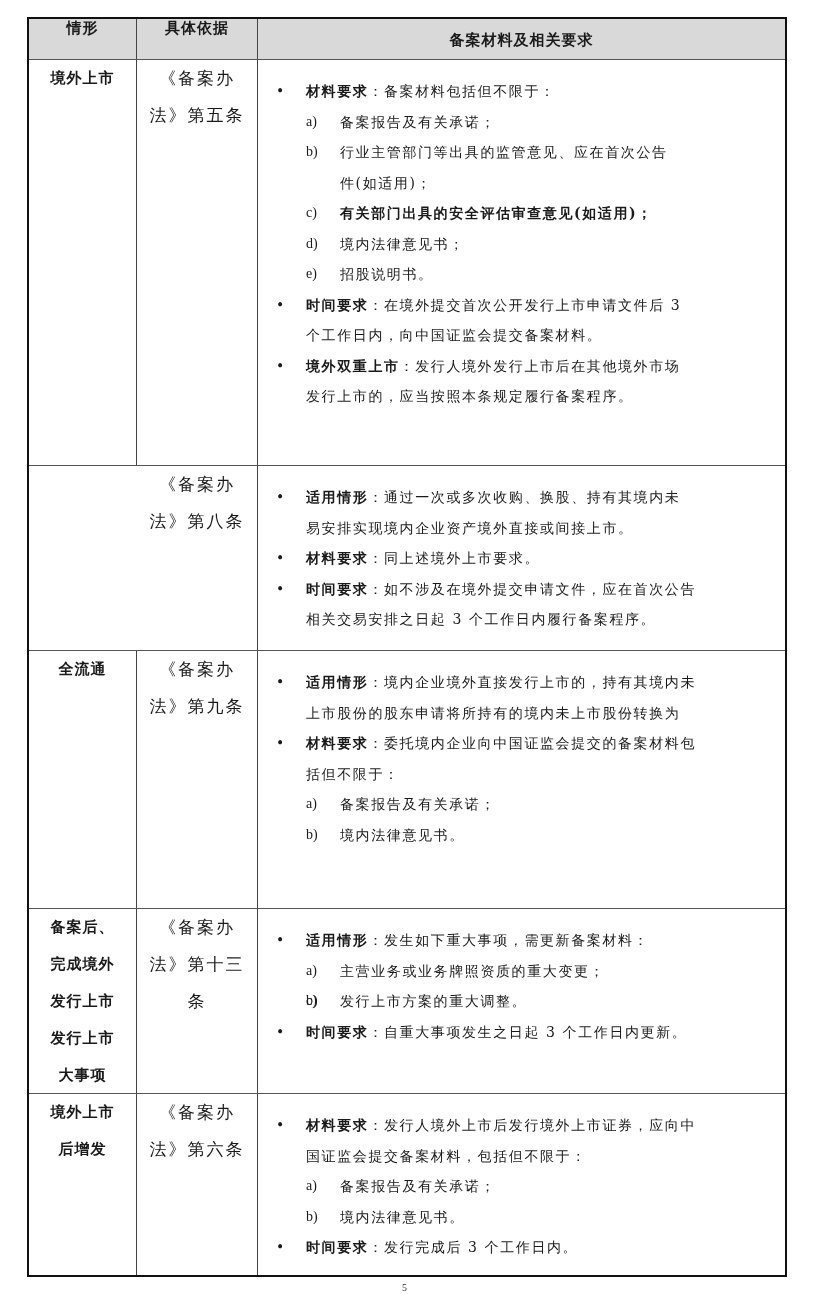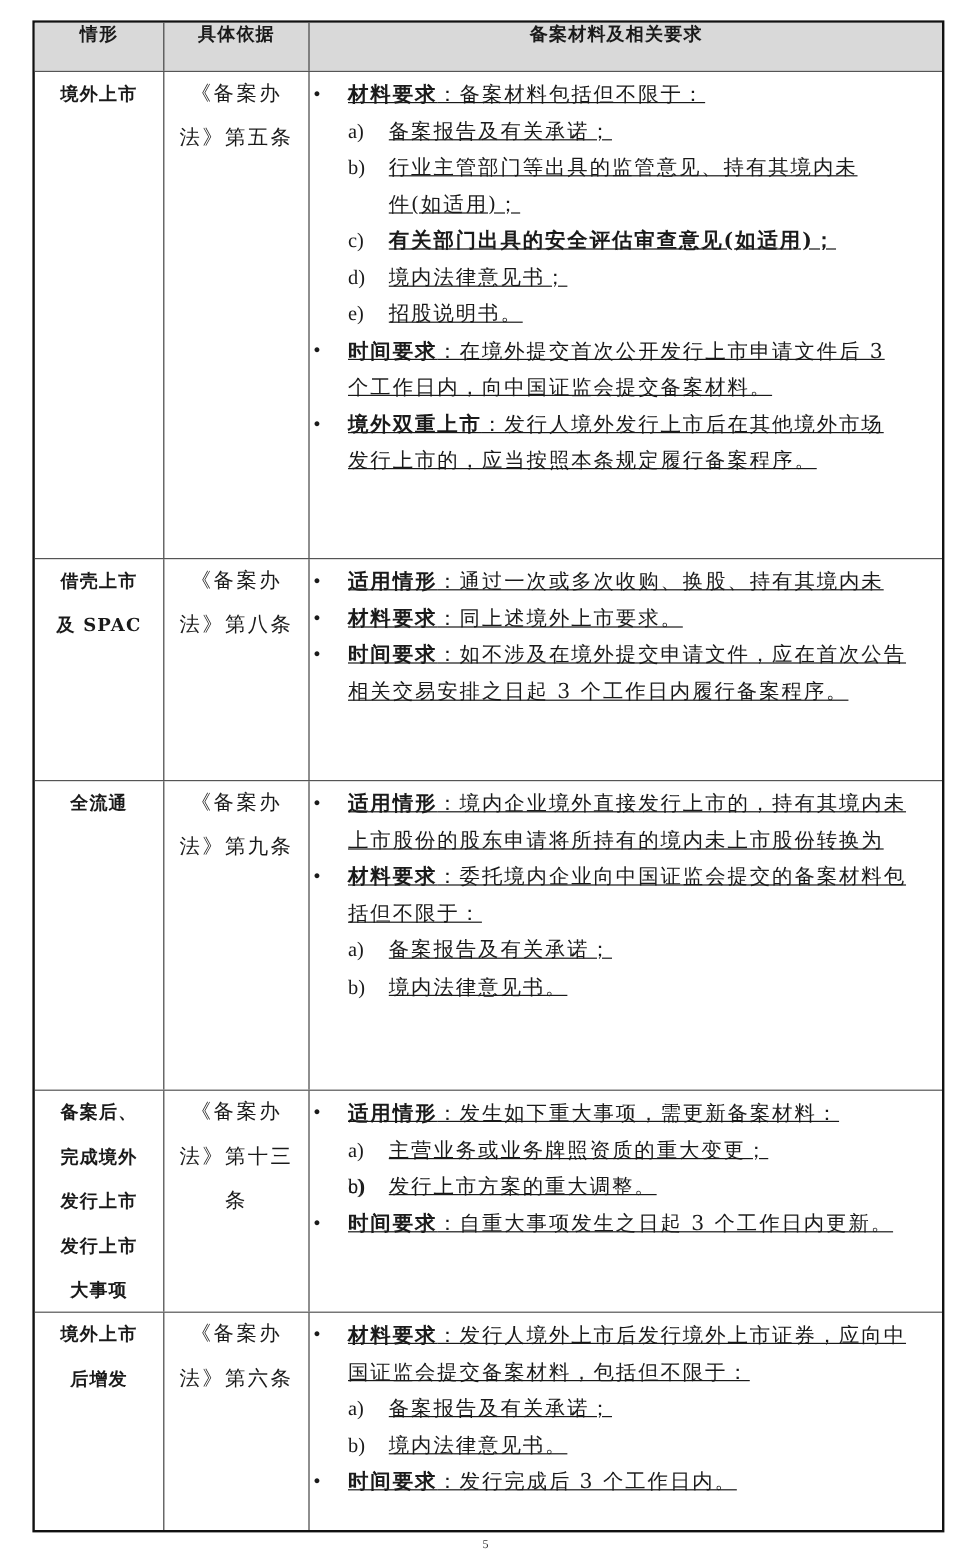--- a/index.html
+++ b/index.html
@@ -5,26 +5,26 @@
   html, body { margin:0; padding:0; background:#ffffff; }
   body { width:814px; height:1294px; position:relative; overflow:hidden;
          font-family:"DejaVu Serif", "Liberation Serif", serif; color:#1a1a1a; }
   .tbl { position:absolute; left:27px; top:17px; width:760px; height:1260px;
          border:2px solid #111; box-sizing:border-box; }
   .row { position:absolute; left:0; right:0; border-top:1px solid #555; box-sizing:border-box; }
   .row.header { border-top:none; background:#d9d9d9; }
   .cell { position:absolute; top:0; bottom:0; box-sizing:border-box; }
   .c1 { left:0; width:108px; border-right:1px solid #444; }
   .c2 { left:108px; width:121px; border-right:1px solid #444; }
-  .c3 { left:213px; right:0; }
+  .c3 { left:229px; right:0;margin-top:12px; }
   .center { display:flex; align-items:flex-start; justify-content:center; text-align:center; }
   .hdr-text { font-size:15px; font-weight:bold; letter-spacing:1px; }
   .situation { font-size:15px; font-weight:bold; line-height:37px; letter-spacing:1px; padding:0 6px; }
   .basis { font-size:17px; line-height:37px; letter-spacing:2px; padding:0 10px; }
-  .content { padding:4px 10px 0 10px; font-size:17px; line-height:30.5px;text-decoration:underline; }
+  .content { padding:4px 10px 0 10px; font-size:14px; line-height:30.5px; }
   .bullet-line { position:relative; padding-left:38px; letter-spacing:1.6px; }
   .bullet-line::before { content:"•"; position:absolute; left:8px; top:0; font-size:14px; }
   .cont-line { padding-left:38px; letter-spacing:1.6px; }
   .sub-line { position:relative; padding-left:72px; letter-spacing:1.6px; }
   .sub-line .lbl { position:absolute; left:38px; top:0; letter-spacing:0; font-family:"Liberation Serif", serif; }
   .sub-cont { padding-left:72px; letter-spacing:1.6px; }
   .b { font-weight:bold; }
   .page-num { position:absolute; left:402px; top:1282px; font-size:10px; font-family:"Liberation Serif", serif; color:#333; }
 </style>
 </head>
@@ -52,48 +52,43 @@
       <div class="cell c2 center">
         <div class="basis">
           <div>《备案办</div>
           <div>法》第五条</div>
         </div>
       </div>
       <div class="cell c3">
         <div class="content">
           <div class="bullet-line"><span class="b">材料要求</span><span>：备案材料包括但不限于：</span></div>
           <div class="sub-line"><span class="lbl">a)</span><span>备案报告及有关承诺；</span></div>
-          <div class="sub-line"><span class="lbl">b)</span><span>行业主管部门等出具的监管意见、持有其境内未</span></div>
+          <div class="sub-line"><span class="lbl">b)</span><span>行业主管部门等出具的监管意见、应在首次公告</span></div>
           <div class="sub-cont"><span>件(如适用)；</span></div>
           <div class="sub-line"><span class="lbl">c)</span><span class="b">有关部门出具的安全评估审查意见(如适用)；</span><span></span></div>
           <div class="sub-line"><span class="lbl">d)</span><span>境内法律意见书；</span></div>
           <div class="sub-line"><span class="lbl">e)</span><span>招股说明书。</span></div>
           <div class="bullet-line"><span class="b">时间要求</span><span>：在境外提交首次公开发行上市申请文件后 3</span></div>
           <div class="cont-line"><span>个工作日内，向中国证监会提交备案材料。</span></div>
           <div class="bullet-line"><span class="b">境外双重上市</span><span>：发行人境外发行上市后在其他境外市场</span></div>
           <div class="cont-line"><span>发行上市的，应当按照本条规定履行备案程序。</span></div>
         </div>
       </div>
     </div>
   <div class="row" style="top:446px;height:185px;">
-      <div class="cell c1 center">
-        <div class="situation">
-          <div>借壳上市</div>
-          <div>及 SPAC</div>
-        </div>
-      </div>
       <div class="cell c2 center">
         <div class="basis">
           <div>《备案办</div>
           <div>法》第八条</div>
         </div>
       </div>
       <div class="cell c3">
         <div class="content">
           <div class="bullet-line"><span class="b">适用情形</span><span>：通过一次或多次收购、换股、持有其境内未</span></div>
+          <div class="cont-line"><span>易安排实现境内企业资产境外直接或间接上市。</span></div>
           <div class="bullet-line"><span class="b">材料要求</span><span>：同上述境外上市要求。</span></div>
           <div class="bullet-line"><span class="b">时间要求</span><span>：如不涉及在境外提交申请文件，应在首次公告</span></div>
           <div class="cont-line"><span>相关交易安排之日起 3 个工作日内履行备案程序。</span></div>
         </div>
       </div>
     </div>
   <div class="row" style="top:631px;height:258px;">
       <div class="cell c1 center">
         <div class="situation">
           <div>全流通</div>

